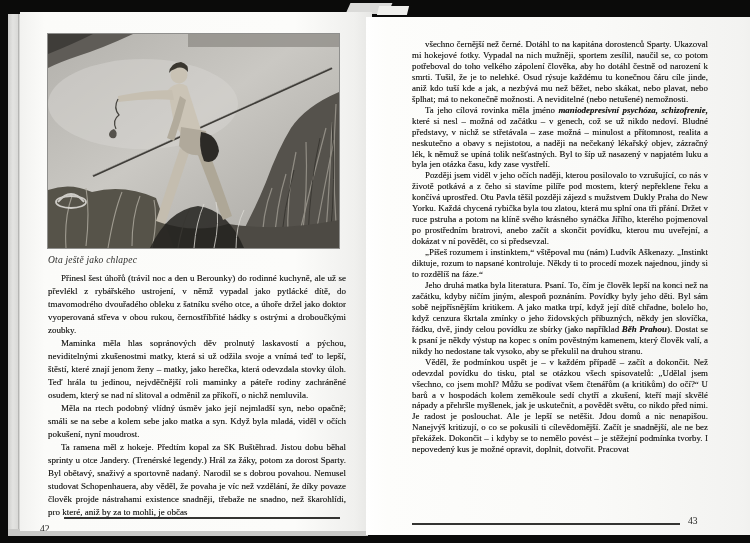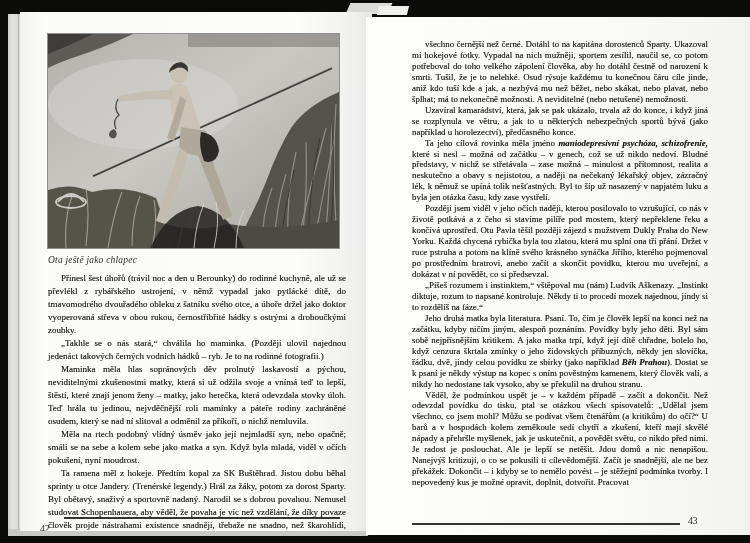--- a/index.html
+++ b/index.html
@@ -130,34 +130,32 @@
             <path d="M166,214 q6,-26 2,-46"></path>
             <path d="M188,214 q0,-22 8,-38"></path>
         </g>
       </svg>
     </div>
 
     <div class="caption">Ota ještě jako chlapec</div>
 
     <div class="text text-left">
       <p>Přinesl šest úhořů (trávil noc a den u Berounky) do rodinné kuchyně, ale už se převlékl z rybářského ustrojení, v němž vypadal jako pytlácké dítě, do tmavomodrého dvouřadého obleku z šatníku svého otce, a úhoře držel jako doktor vyoperovaná střeva v obou rukou, černostříbřité hádky s ostrými a droboučkými zoubky.</p>
-      <p>„Takhle se o nás stará,“ chválila ho maminka. (Později ulovil najednou jedenáct takových černých vodních hádků – ryb. Je to na rodinné fotografii.)</p>
       <p>Maminka měla hlas sopránových děv prolnutý laskavostí a pýchou, neviditelnými zkušenostmi matky, která si už odžila svoje a vnímá teď to lepší, štěstí, které znají jenom ženy – matky, jako herečka, která odevzdala stovky úloh. Teď hrála tu jedinou, nejvděčnější roli maminky a páteře rodiny zachráněné osudem, který se nad ní slitoval a odměnil za příkoří, o nichž nemluvila.</p>
       <p>Měla na rtech podobný vlídný úsměv jako její nejmladší syn, nebo opačně; smáli se na sebe a kolem sebe jako matka a syn. Když byla mladá, viděl v očích pokušení, nyní moudrost.</p>
       <p>Ta ramena měl z hokeje. Předtím kopal za SK Buštěhrad. Jistou dobu běhal sprinty u otce Jandery. (Trenérské legendy.) Hrál za žáky, potom za dorost Sparty. Byl obětavý, snaživý a sportovně nadaný. Narodil se s dobrou povahou. Nemusel studovat Schopenhauera, aby věděl, že povaha je víc než vzdělání, že díky povaze člověk projde nástrahami existence snadněji, třebaže ne snadno, než škarohlídi, pro které, aniž by za to mohli, je občas</p>
     </div>
 
     <span class="pageno pn-42">42</span>
     <div class="rule rule-left"></div>
   </div>
 
   <div class="page page-right">
     <div class="text text-right">
       <p>všechno černější než černé. Dotáhl to na kapitána dorostenců Sparty. Ukazoval mi hokejové fotky. Vypadal na nich mužněji, sportem zesílil, naučil se, co potom potřeboval do toho velkého zápolení člověka, aby ho dotáhl čestně od narození k smrti. Tušil, že je to nelehké. Osud rýsuje každému tu konečnou čáru cíle jinde, aniž kdo tuší kde a jak, a nezbývá mu než běžet, nebo skákat, nebo plavat, nebo šplhat; má to nekonečně možnosti. A neviditelné (nebo netušené) nemožnosti.</p>
-      <p>Uzavíral kamarádství, která, jak se pak ukázalo, trvala až do konce, i když jiná se rozplynula ve větru, a jak to u některých nebezpečných sportů bývá (jako například u horolezectví), předčasného konce.</p>
       <p><span>Ta jeho cílová rovinka měla jméno </span><i>maniodepresivní psychóza, schizofrenie,</i><span> které si nesl – možná od začátku – v genech, což se už nikdo nedoví. Bludné představy, v nichž se střetávala – zase možná – minulost a přítomnost, realita a neskutečno a obavy s nejistotou, a naději na nečekaný lékařský objev, zázračný lék, k němuž se upíná tolik nešťastných. Byl to šíp už nasazený v napjatém luku a byla jen otázka času, kdy zase vystřelí.</span></p>
       <p>Později jsem viděl v jeho očích naději, kterou posilovalo to vzrušující, co nás v životě potkává a z čeho si stavíme pilíře pod mostem, který nepřeklene řeku a končívá uprostřed. Otu Pavla těšil později zájezd s mužstvem Dukly Praha do New Yorku. Každá chycená rybička byla tou zlatou, která mu splní ona tři přání. Držet v ruce pstruha a potom na klíně svého krásného synáčka Jiřího, kterého pojmenoval po prostředním bratrovi, anebo začít a skončit povídku, kterou mu uveřejní, a dokázat v ní povědět, co si předsevzal.</p>
       <p>„Píšeš rozumem i instinktem,“ vštěpoval mu (nám) Ludvík Aškenazy. „Instinkt diktuje, rozum to napsané kontroluje. Někdy ti to procedí mozek najednou, jindy si to rozdělíš na fáze.“</p>
       <p><span>Jeho druhá matka byla literatura. Psaní. To, čím je člověk lepší na konci než na začátku, kdyby ničím jiným, alespoň poznáním. Povídky byly jeho děti. Byl sám sobě nejpřísnějším kritikem. A jako matka trpí, když její dítě chřadne, bolelo ho, když cenzura škrtala zmínky o jeho židovských příbuzných, někdy jen slovíčka, řádku, dvě, jindy celou povídku ze sbírky (jako například </span><i>Běh Prahou</i><span>). Dostat se k psaní je někdy výstup na kopec s oním pověstným kamenem, který člověk valí, a nikdy ho nedostane tak vysoko, aby se překulil na druhou stranu.</span></p>
       <p>Věděl, že podmínkou uspět je – v každém případě – začít a dokončit. Než odevzdal povídku do tisku, ptal se otázkou všech spisovatelů: „Udělal jsem všechno, co jsem mohl? Můžu se podívat všem čtenářům (a kritikům) do očí?“ U barů a v hospodách kolem zeměkoule sedí chytří a zkušení, kteří mají skvělé nápady a přehršle myšlenek, jak je uskutečnit, a povědět světu, co nikdo před nimi. Je radost je poslouchat. Ale je lepší se netěšit. Jdou domů a nic nenapišou. Nanejvýš kritizují, o co se pokusili ti cílevědomější. Začít je snadnější, ale ne bez překážek. Dokončit – i kdyby se to nemělo povést – je stěžejní podmínka tvorby. I nepovedený kus je možné opravit, doplnit, dotvořit. Pracovat</p>
     </div>
 
     <div class="rule rule-right"></div>
     <span class="pageno pn-43">43</span>
   </div>

